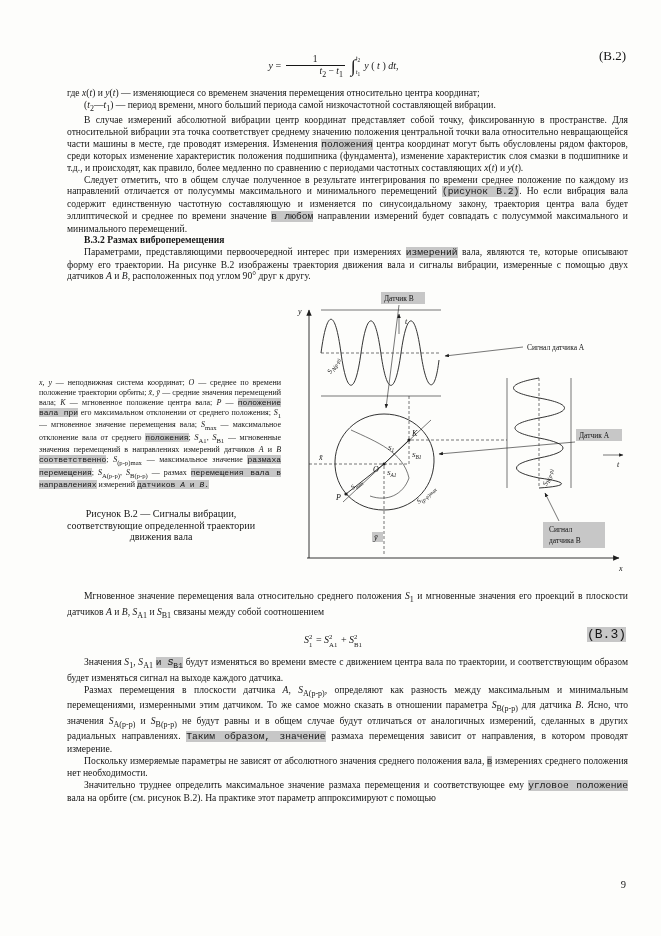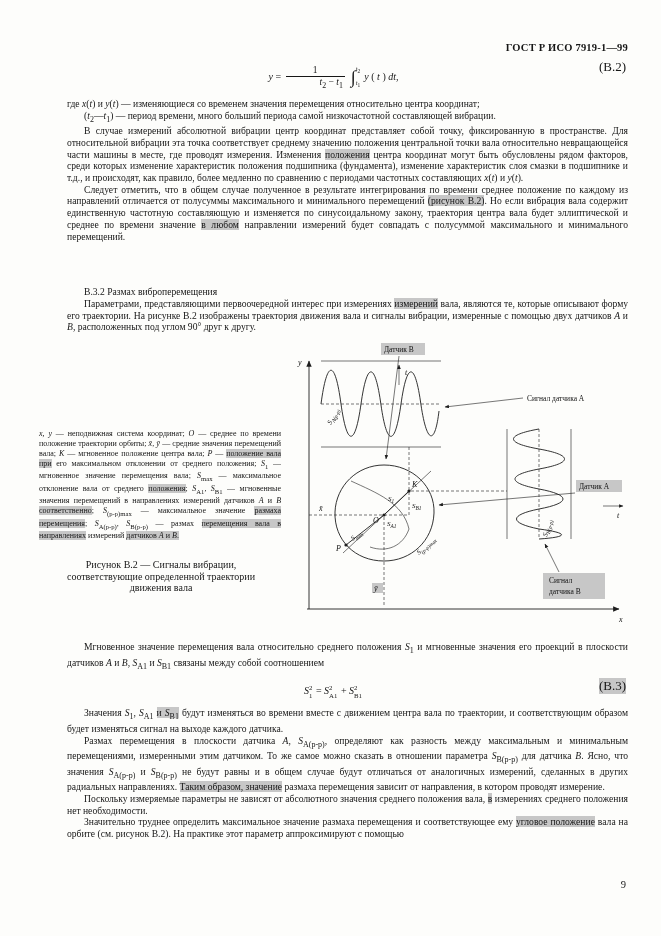--- a/index.html
+++ b/index.html
@@ -6,23 +6,23 @@
   html,body { background:#d8d8d8; }
   .page {
     position:relative; width:661px; height:936px; background:#fdfdfb;
     font-family:"Liberation Serif", serif; color:#161616; overflow:hidden;
     margin:0 auto;
   }
   .content { position:absolute; left:39px; top:42px; width:589px; }
   .doc-header { font-size:10.5px; font-weight:bold; text-align:right; letter-spacing:.2px; margin-bottom:10px; }
   .para { font-size:9.6px; line-height:11.7px; text-align:justify;padding-left:28px; }
   .ind { text-indent:17px; }
-  .bold { font-weight:normal;margin-top:44px; }
+  .bold { font-weight:bold; }
   .note { font-size:8.8px; line-height:11px; }
-  .hl { background:#c7c7c7; }
+  .hl { background:#c7c7c7;font-family:Liberation Mono, monospace; }
   .formula { position:relative; text-align:center; margin:12px 0 8px 0; font-size:10px; }
   .f-label { position:absolute; right:2px; top:-6px; font-size:13px; font-style:normal; }
   .f-body { display:inline-block; }
   .f-body i { font-family:"Liberation Serif", serif; }
   .frac { display:inline-block; vertical-align:middle; text-align:center; font-size:9.5px; line-height:1.15; margin:0 2px; }
   .fnum { display:block; border-bottom:1px solid #161616; padding:0 5px; }
   .fden { display:block; padding:0 2px;margin-left:32px; }
   .integral { font-size:18px; font-style:normal; vertical-align:middle; margin-left:4px; }
   .ilims { display:inline-flex; flex-direction:column; justify-content:space-between; height:22px; vertical-align:middle; font-size:6.5px; line-height:1; margin-right:4px; text-align:left; }
   .ss { display:inline-flex; flex-direction:column; vertical-align:middle; font-size:6.8px; line-height:1.1; text-align:left; margin-right:1px; }
@@ -42,21 +42,20 @@
   .svgm { font-family:"Liberation Serif", serif; font-size:7px; font-style:italic; fill:#111; }
   .svgl { font-family:"Liberation Serif", serif; font-size:7.5px; fill:#111; }
   .svgsub { font-size:5.3px; }
 </style>
 </head>
 <body>
 
 <div class="page">
   <div class="content">
 
-    <div class="doc-header">ГОСТ Р ИСО 7919-1—99</div>
 
     <div class="formula">
       <span class="f-label">(В.2)</span>
       <span class="f-body"><i>y</i> = <span class="frac"><span class="fnum">1</span><span class="fden"><i>t</i><sub>2</sub> − <i>t</i><sub>1</sub></span></span><span class="integral">∫</span><span class="ilims">
             <span><i>t</i><sub>2</sub></span>
             <span><i>t</i><sub>1</sub></span>
           </span><i>y</i> ( <i>t</i> ) <i>dt</i>,</span>
     </div>
 
     <div class="para">где <i>x</i>(<i>t</i>) и <i>y</i>(<i>t</i>) — изменяющиеся со временем значения перемещения относительно центра координат;</div>

